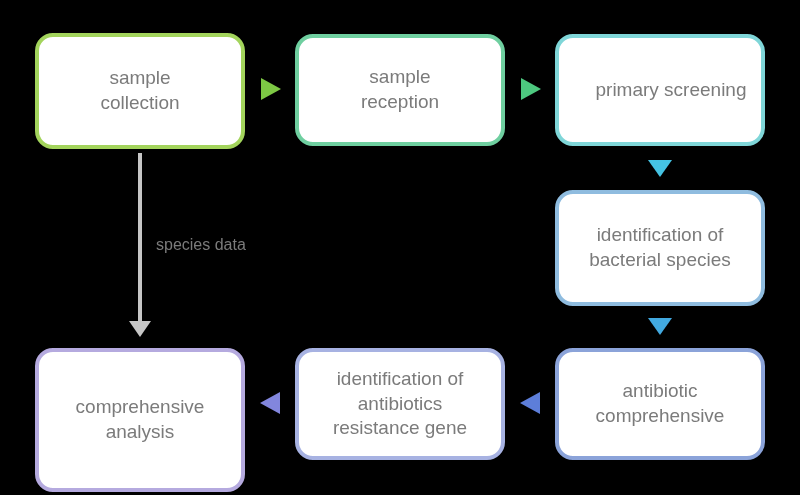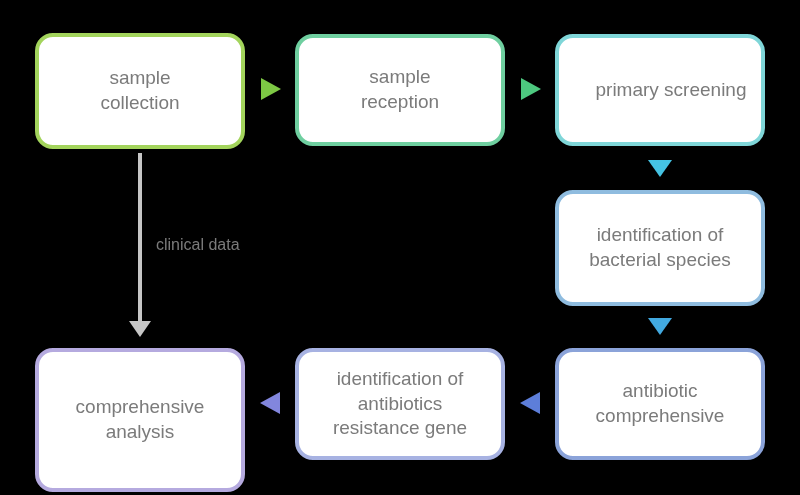--- a/index.html
+++ b/index.html
@@ -80,15 +80,15 @@
 
   <div id="a1" class="arrow right" style="background: rgb(125, 200, 68);"></div>
   <div id="a2" class="arrow right" style="background: rgb(77, 200, 127);"></div>
   <div id="a3" class="arrow down" style="background: rgb(69, 195, 227);"></div>
   <div id="a4" class="arrow down" style="background: rgb(66, 169, 224);"></div>
   <div id="a5" class="arrow left" style="background: rgb(93, 126, 217);"></div>
   <div id="a6" class="arrow left" style="background: rgb(130, 134, 221);"></div>
 
   <div class="connector-line" style="background: rgb(198, 198, 198);"></div>
   <div class="connector-head" style="background: rgb(198, 198, 198);"></div>
-  <span class="connector-label">clinical data</span>
+  <span class="connector-label">species data</span>
 
 </div>
 
 </body></html>

